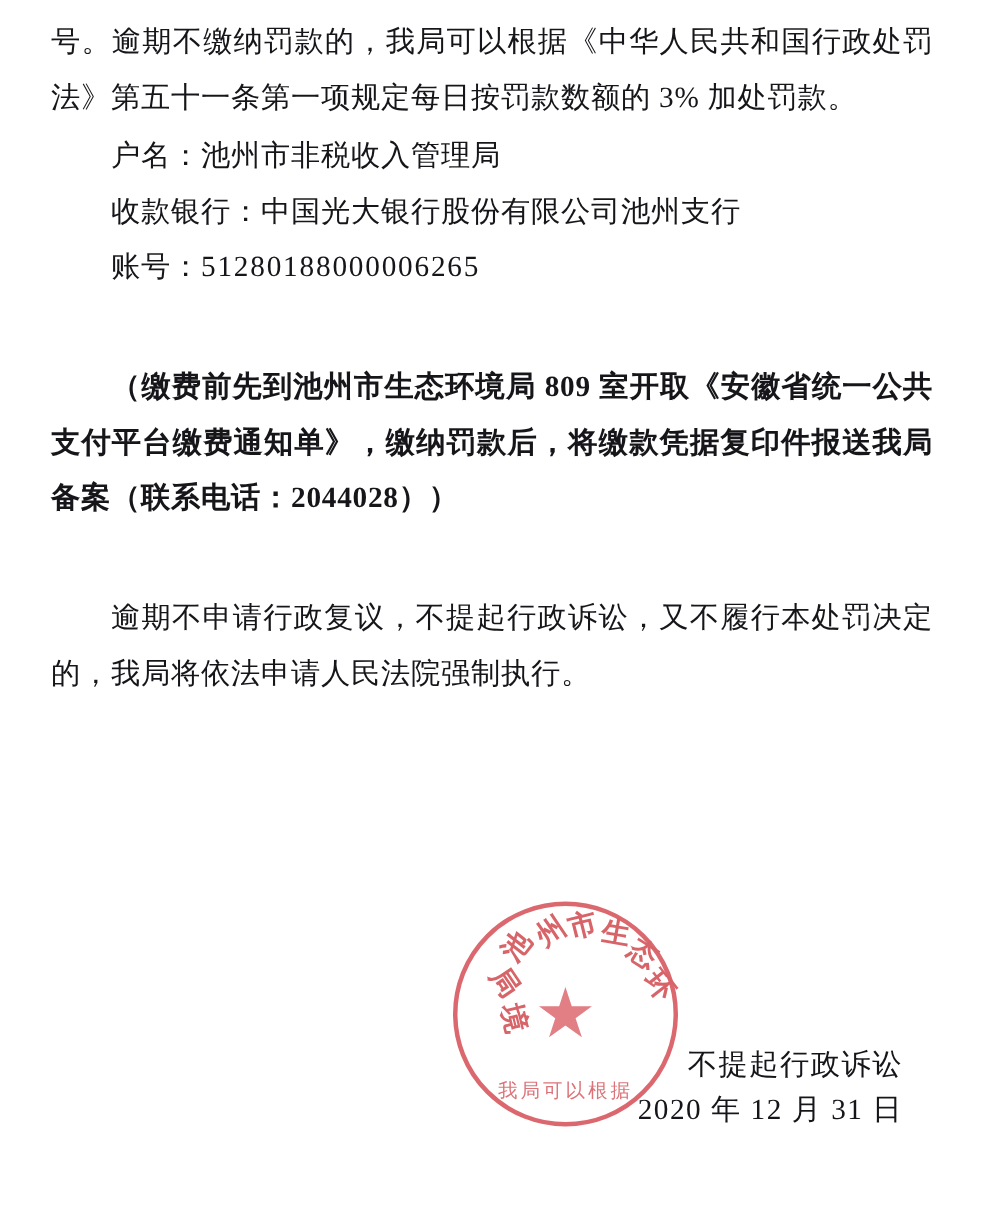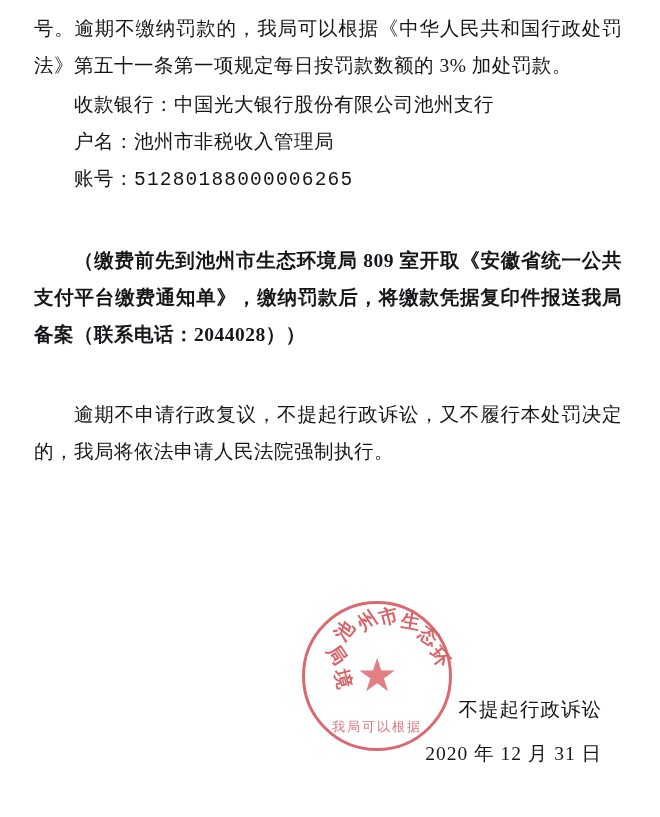--- a/index.html
+++ b/index.html
@@ -39,21 +39,21 @@
   }
   .bank-block {
     margin-top: 2px;
   }
   .bank-line {
     margin: 0;
     text-indent: 40px;
     white-space: nowrap;
   }
   .acct-num {
-    font-family: Liberation Mono, monospace;
+    font-family: Liberation Serif, serif;
     letter-spacing: 1.2px;
   }
   .bold-para {
     font-weight: bold;
   }
   .sig-area {
     position: absolute;
     right: 42px;
     bottom: 38px;
     width: 330px;
@@ -63,21 +63,21 @@
     position: absolute;
     right: 16px;
     bottom: 56px;
     font-size: 19.5px;
     letter-spacing: 1px;
     white-space: nowrap;
   }
   .sig-date {
     position: absolute;
     right: 16px;
-    bottom: 12px;
+    bottom: 26px;
     font-size: 19.5px;
     letter-spacing: 1px;
     white-space: nowrap;
     margin-left: 28px;
   }
   .seal {
     position: absolute;
     left: 14px;
     bottom: 28px;
     width: 150px;
@@ -125,22 +125,22 @@
 </style>
 </head>
 <body>
 
 <div class="page">
   <div class="doc-body">
 
     <p class="para">号。逾期不缴纳罚款的，我局可以根据《中华人民共和国行政处罚法》第五十一条第一项规定每日按罚款数额的 3% 加处罚款。</p>
 
     <div class="bank-block">
+      <p class="bank-line">户名：池州市非税收入管理局</p>
       <p class="bank-line">收款银行：中国光大银行股份有限公司池州支行</p>
-      <p class="bank-line">户名：池州市非税收入管理局</p>
       <p class="bank-line">
         <span>账号：</span><span class="acct-num">51280188000006265</span>
       </p>
     </div>
 
     <p class="para indent2 bold-para">（缴费前先到池州市生态环境局 809 室开取《安徽省统一公共支付平台缴费通知单》，缴纳罚款后，将缴款凭据复印件报送我局备案（联系电话：2044028））</p>
 
 
     <p class="para indent2">逾期不申请行政复议，不提起行政诉讼，又不履行本处罚决定的，我局将依法申请人民法院强制执行。</p>
 

